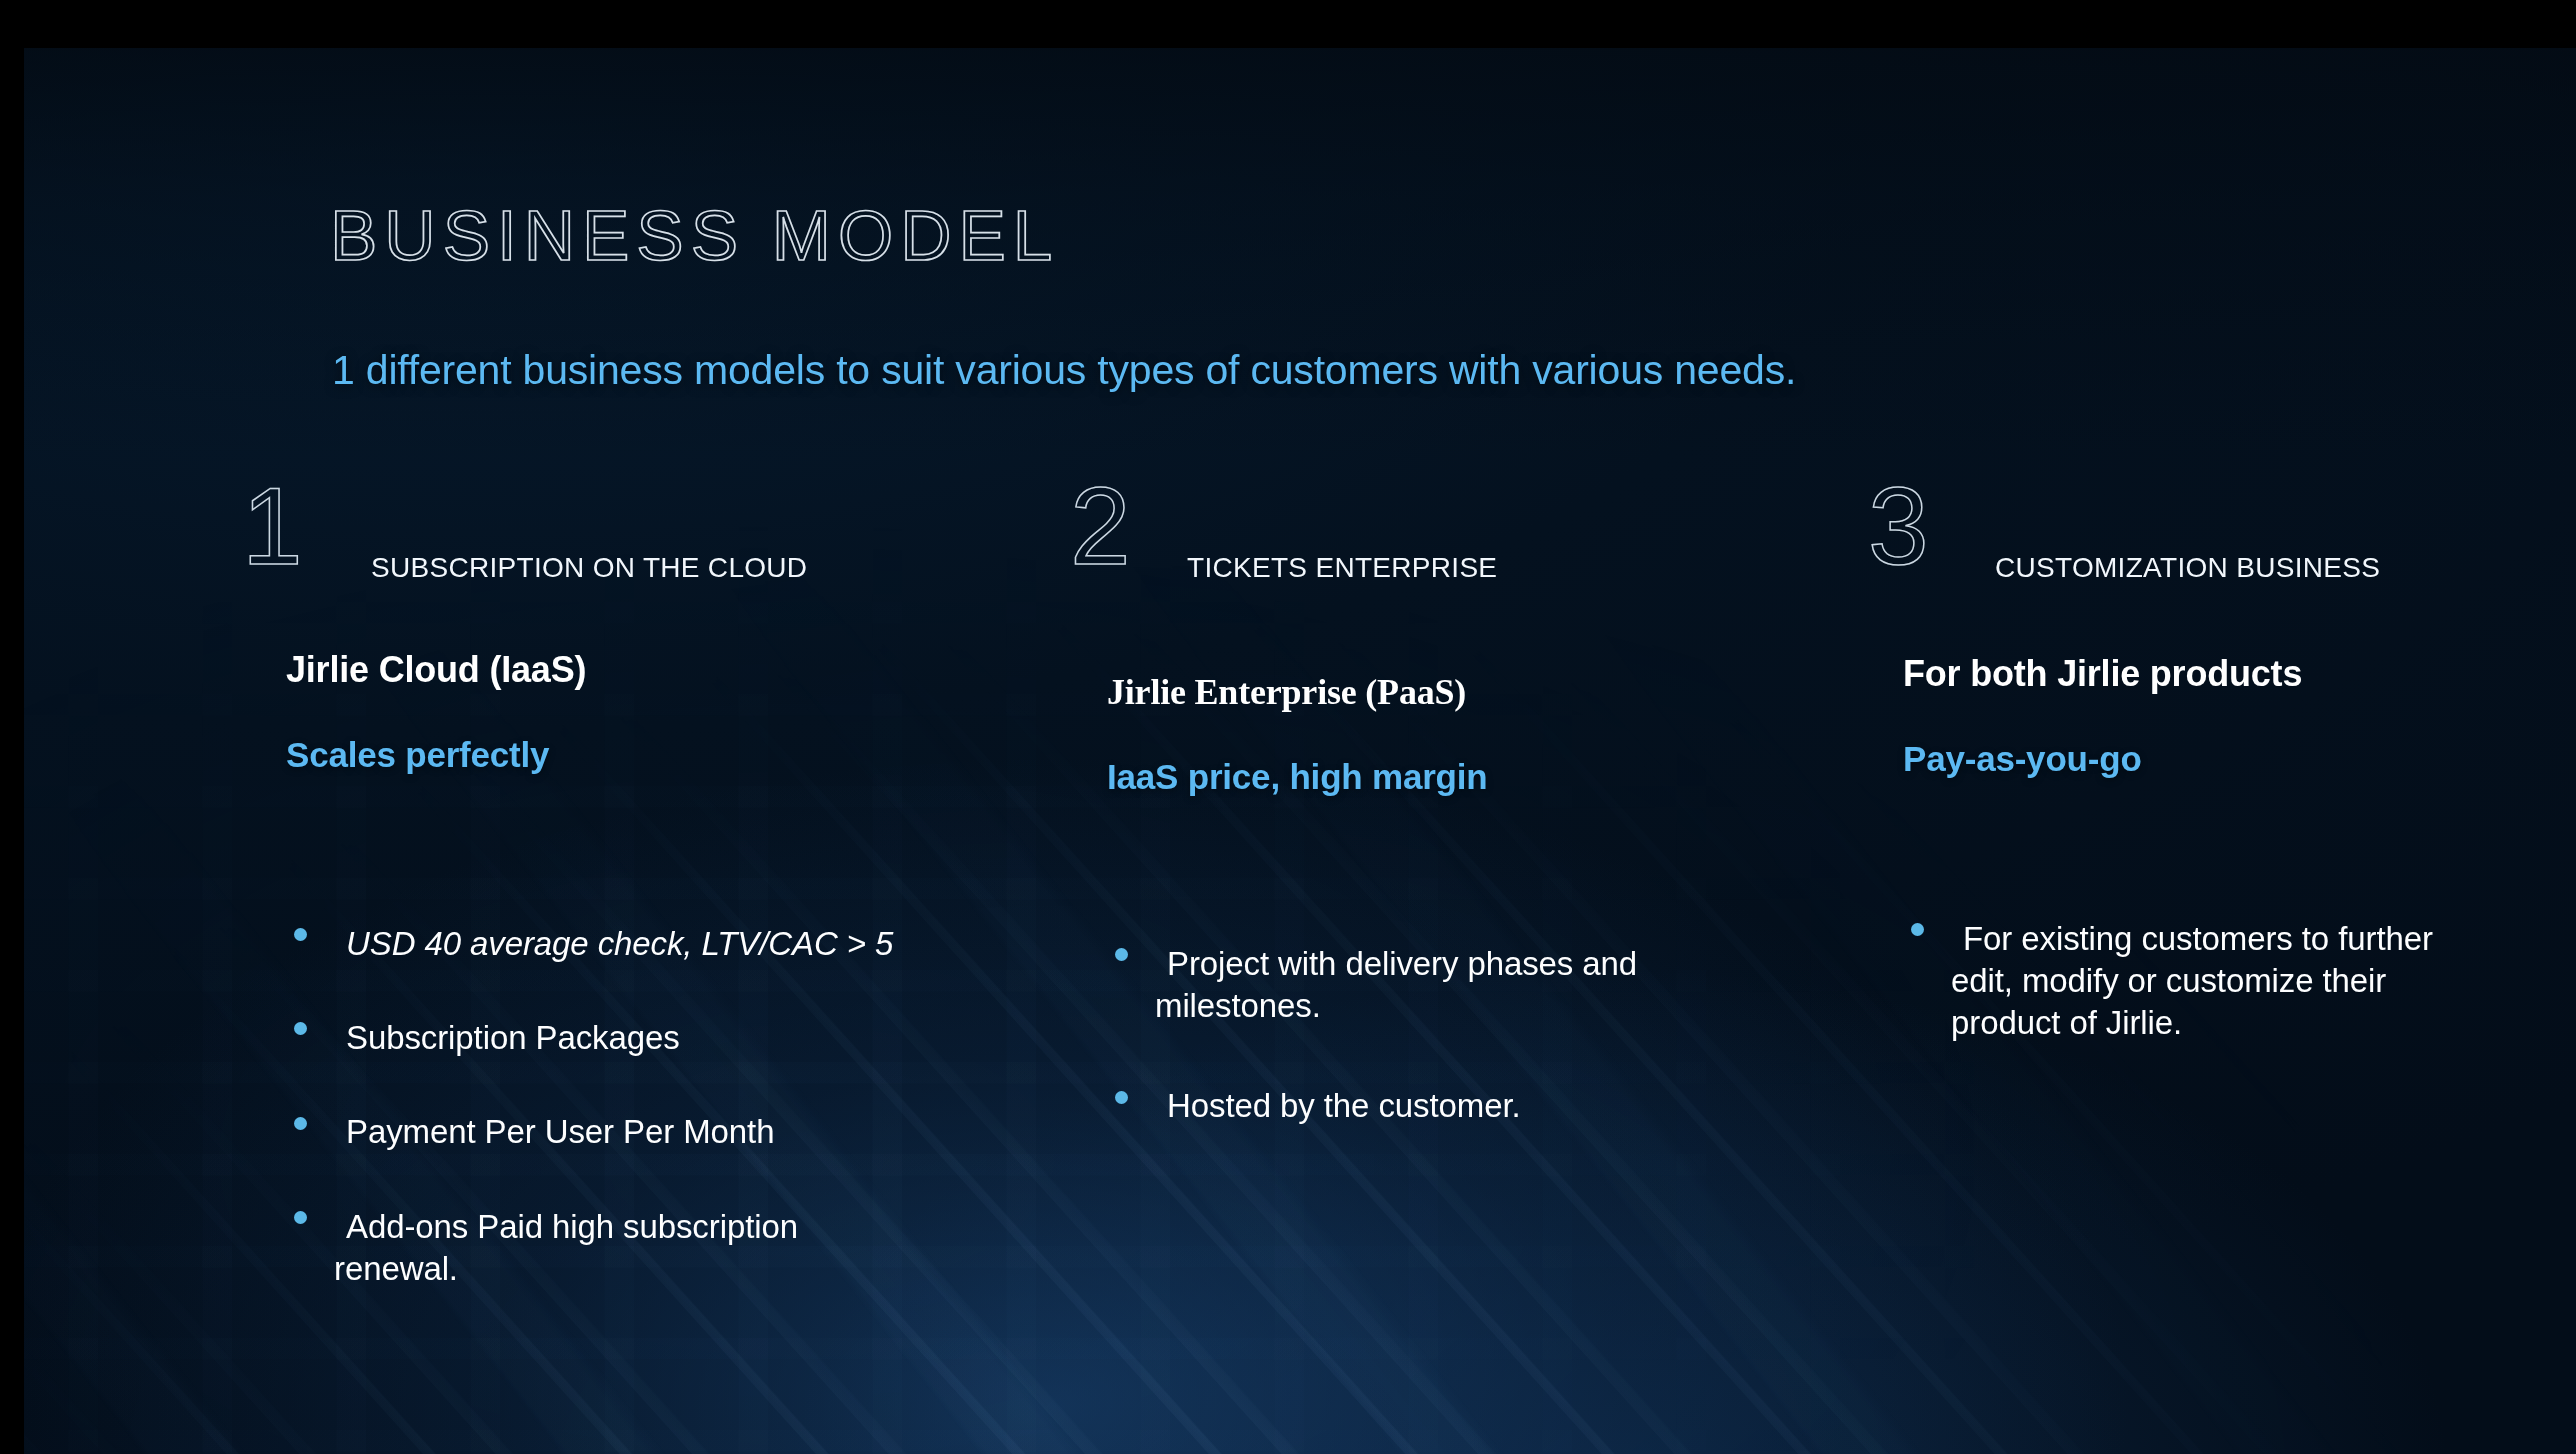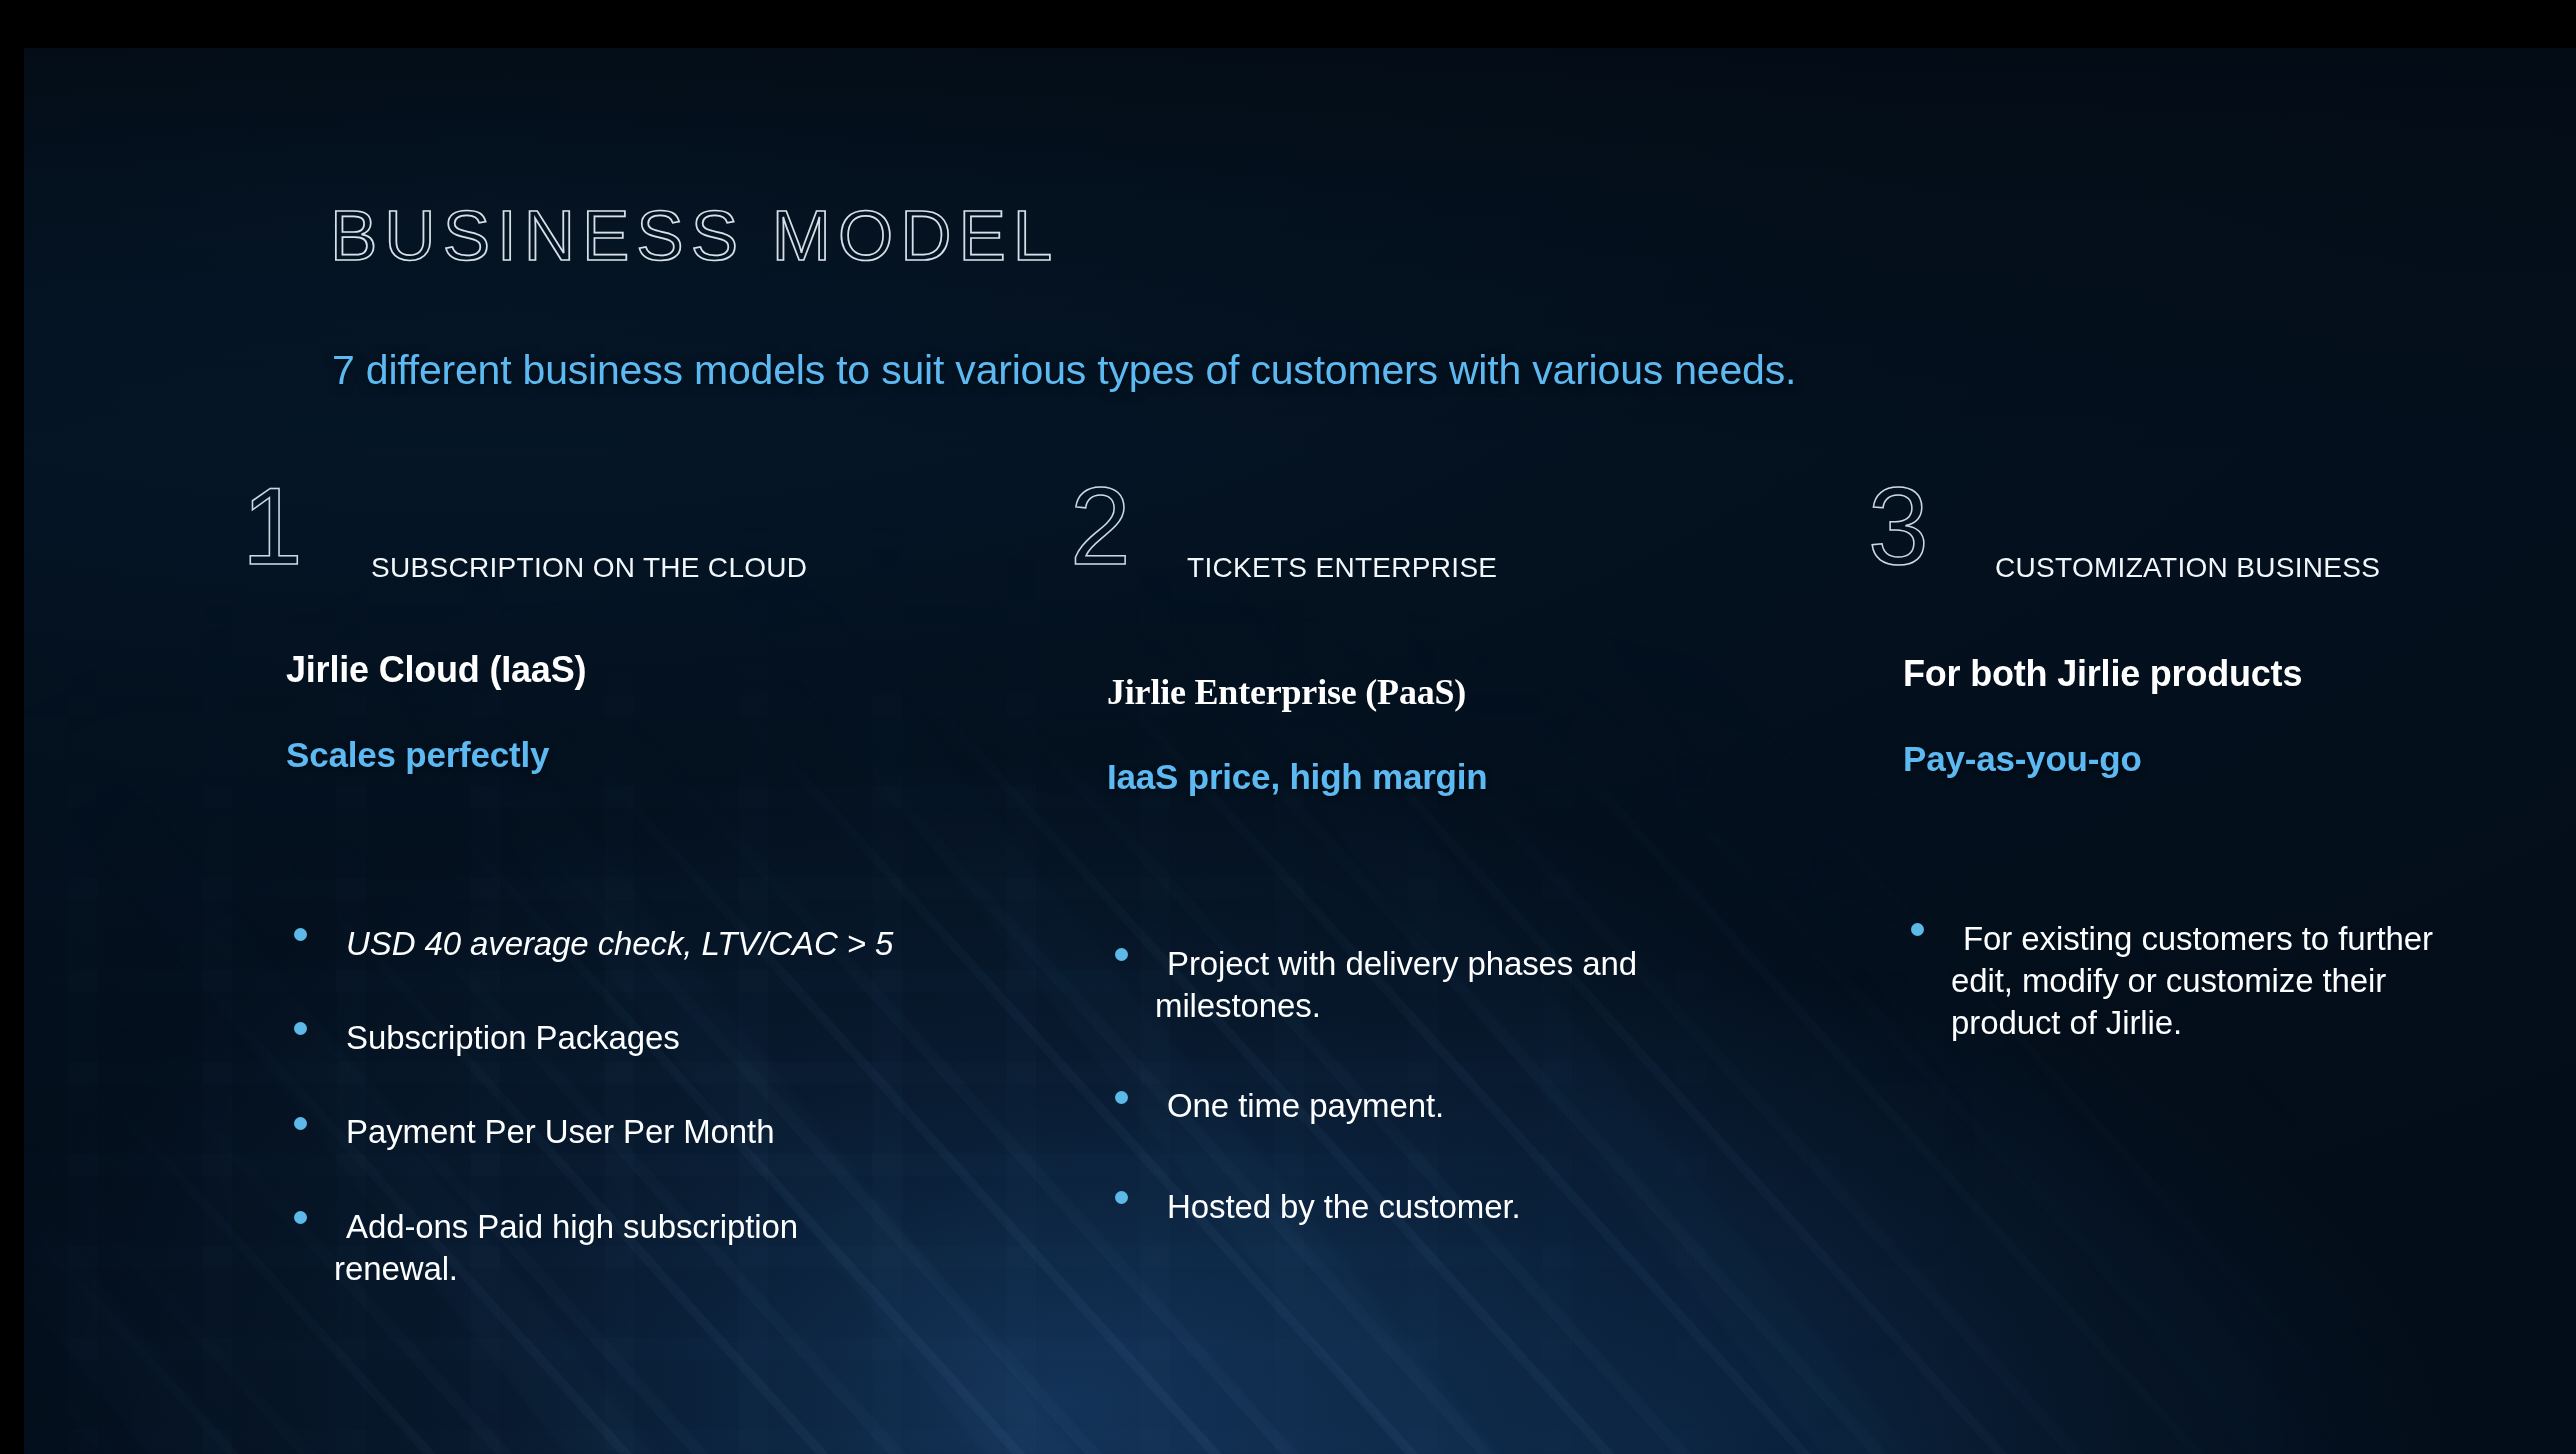--- a/index.html
+++ b/index.html
@@ -226,21 +226,21 @@
   <div class="bg-layer bg-glow"></div>
   <div class="bg-layer bg-blocks"></div>
   <div class="bg-layer bg-sweeps"></div>
   <div class="bg-layer bg-streaks"></div>
   <div class="bg-layer bg-vignette"></div>
 
   <div id="content">
 
     <div class="slide-title">BUSINESS MODEL</div>
 
-    <div class="slide-subtitle">7 different business models to suit various types of customers with various needs.</div>
+    <div class="slide-subtitle">1 different business models to suit various types of customers with various needs.</div>
 
     <div class="columns">
 
       <div class="col col-1">
         <div class="col-head">
           <div class="col-number">1</div>
           <div class="col-eyebrow">SUBSCRIPTION ON THE CLOUD</div>
         </div>
         <div class="col-product">Jirlie Cloud (IaaS)</div>
         <div class="col-tagline">Scales perfectly</div>
@@ -265,23 +265,20 @@
           <div class="col-number">2</div>
           <div class="col-eyebrow">TICKETS ENTERPRISE</div>
         </div>
         <div class="col-product">Jirlie Enterprise (PaaS)</div>
         <div class="col-tagline">IaaS price, high margin</div>
         <ul class="bullets">
           <li class="bullet">
             <span>Project with delivery phases and milestones.</span>
           </li>
           <li class="bullet">
-            <span>One time payment.</span>
-          </li>
-          <li class="bullet">
             <span>Hosted by the customer.</span>
           </li>
         </ul>
       </div>
 
       <div class="col col-3">
         <div class="col-head">
           <div class="col-number">3</div>
           <div class="col-eyebrow">CUSTOMIZATION BUSINESS</div>
         </div>

